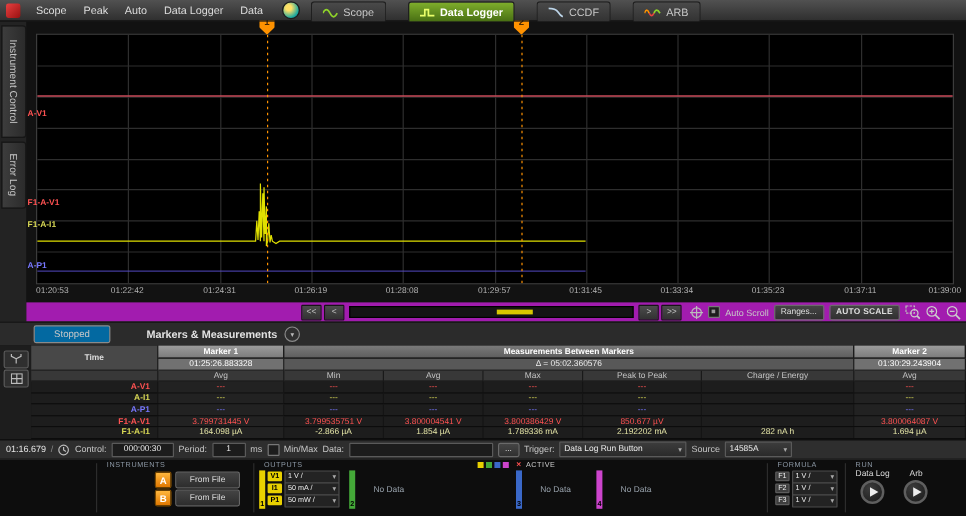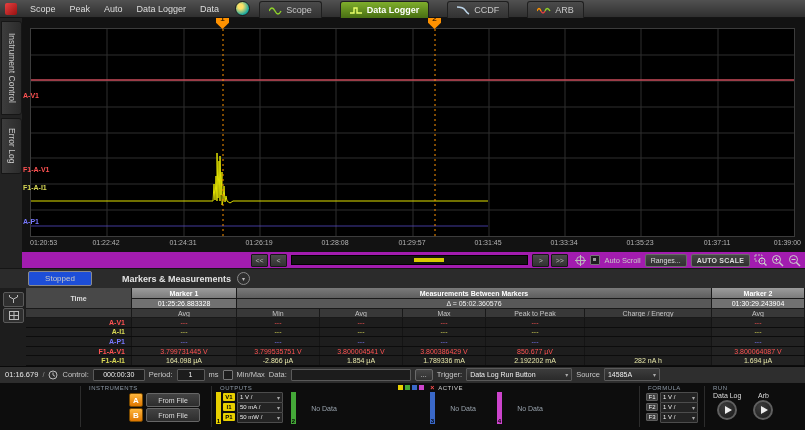--- a/index.html
+++ b/index.html
@@ -41,21 +41,21 @@
   .rcluster{display:flex;align-items:center;gap:4px;padding:0 4px 0 6px;}
   .cb{width:8px;height:8px;background:#1d1d1d;border:1px solid #777;border-radius:1px;position:relative;}
   .cb.dot::after{content:"";position:absolute;left:2px;top:2px;width:3px;height:3px;background:#9a9a9a;}
   .tbtn{height:11px;display:flex;align-items:center;padding:0 5px;background:linear-gradient(#454545,#303030);
         border:1px solid #6a6a6a;border-radius:2px;color:#ddd;font-size:7px;white-space:nowrap;}
   .tbtn.bold{font-weight:bold;letter-spacing:.2px;}
   .toollabel{color:#c8c8c8;font-size:7.5px;white-space:nowrap;}
   
   .statusrow{position:absolute;left:0;top:268px;width:805px;height:20px;background:#2b2b2b;
              border-top:1px solid #151515;display:flex;align-items:center;box-sizing:border-box;}
-  .stopped{margin-left:28px;width:62px;height:13px;background:#1d4ed8;border:1px solid #8a8a8a;border-radius:2px;
+  .stopped{margin-left:28px;width:62px;height:13px;background:#0369a1;border:1px solid #8a8a8a;border-radius:2px;
            color:#c8c8c8;font-size:8px;display:flex;align-items:center;justify-content:center;}
   .paneltitle{margin-left:30px;font-size:9px;font-weight:bold;color:#e2e2e2;}
   .dropcircle{margin-left:6px;width:11px;height:11px;border-radius:50%;border:1px solid #8a8a8a;background:#2f2f2f;
               color:#bbb;font-size:6px;display:flex;align-items:center;justify-content:center;}
   
   .table{position:absolute;left:0;top:288px;width:805px;height:78px;background:#151515;font-size:7px;}
   .gutter{position:absolute;left:0;top:0;width:26px;height:78px;background:#1d1d1d;}
   .gbtn{position:absolute;left:3px;width:19px;height:13px;background:#2f2f2f;border:1px solid #5a5a5a;border-radius:2px;
         display:flex;align-items:center;justify-content:center;}
   .grid{position:absolute;left:26px;top:0;width:779px;height:78px;}

